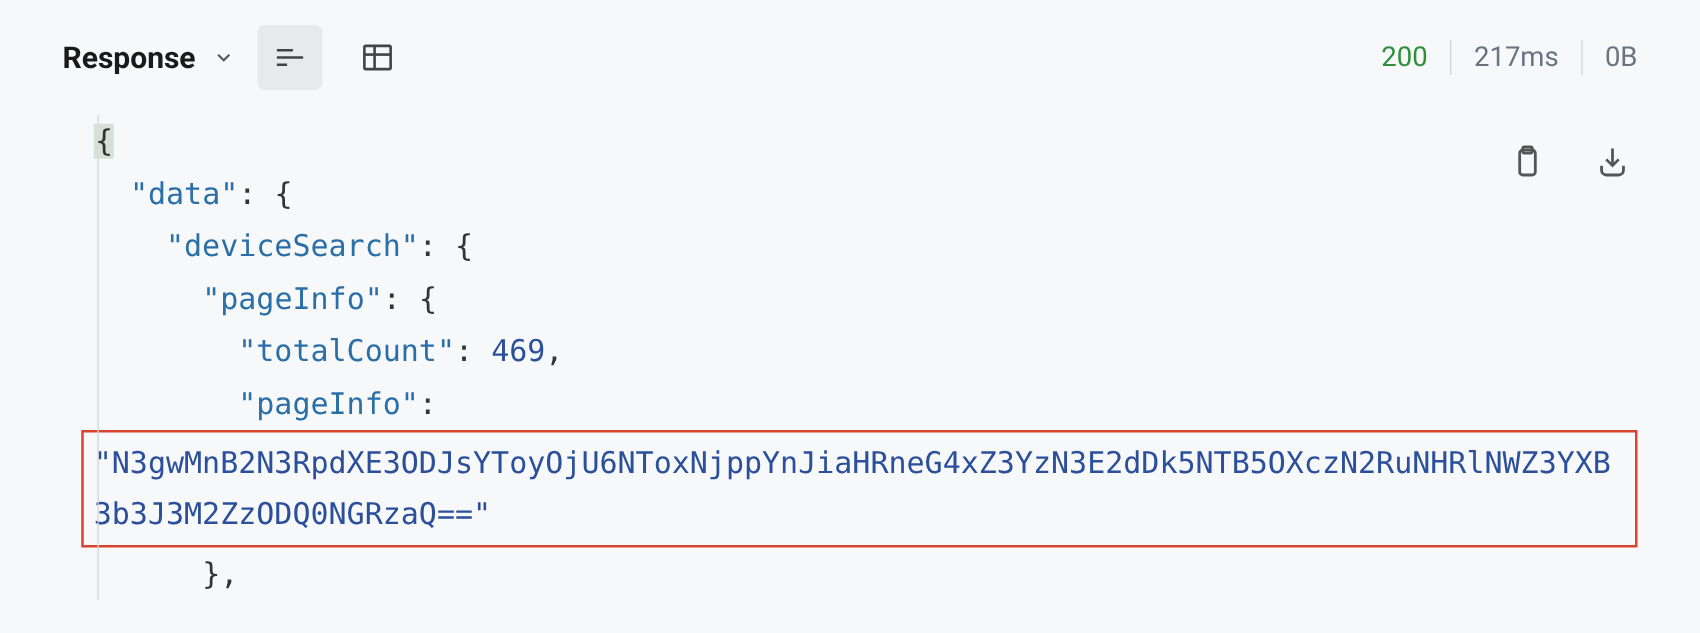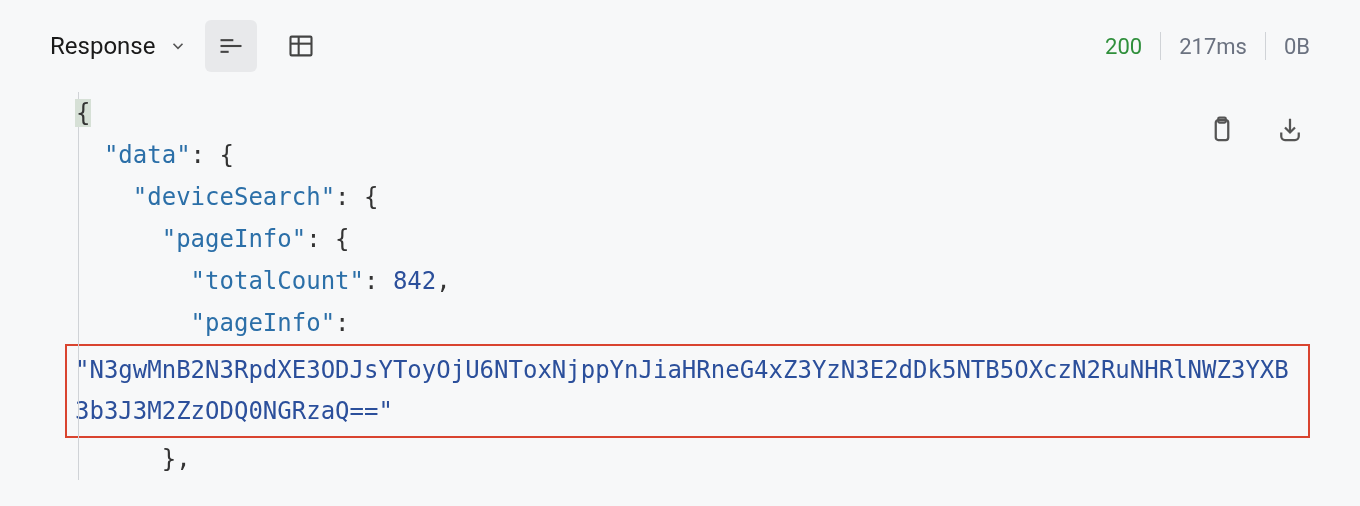--- a/index.html
+++ b/index.html
@@ -16,21 +16,21 @@
     padding: 20px 50px 20px 50px;
     justify-content: space-between;
   }
   .header-left {
     display: flex;
     align-items: center;
     gap: 18px;
   }
   .response-label {
     font-size: 24px;
-    font-weight: 400;
+    font-weight: 700;
     color: #1a1a1a;
     display: flex;
     align-items: center;
     gap: 14px;
     cursor: pointer;
   }
   .chevron-down {
     width: 18px;
     height: 18px;
     display: inline-flex;
@@ -166,17 +166,17 @@
     </svg>
   </button>
 </div>
 
 <div class="body-area">
   <div class="gutter-line"></div>
   <div class="code"><span class="brace-hl">{</span>
   <span class="key">"<span>data</span>"</span><span class="punct">: {</span>
     <span class="key">"<span>deviceSearch</span>"</span><span class="punct">: {</span>
       <span class="key">"<span>pageInfo</span>"</span><span class="punct">: {</span>
-        <span class="key">"<span>totalCount</span>"</span><span class="punct">: </span><span class="num">842</span><span class="punct">,</span>
+        <span class="key">"<span>totalCount</span>"</span><span class="punct">: </span><span class="num">469</span><span class="punct">,</span>
         <span class="key">"<span>pageInfo</span>"</span><span class="punct">:</span></div>
   <div class="token-box"><span class="str">"N3gwMnB2N3RpdXE3ODJsYToyOjU6NToxNjppYnJiaHRneG4xZ3YzN3E2dDk5NTB5OXczN2RuNHRlNWZ3YXB3b3J3M2ZzODQ0NGRzaQ=="</span></div>
   <div class="code">      <span class="punct">},</span></div>
 </div>
 
 </body></html>

